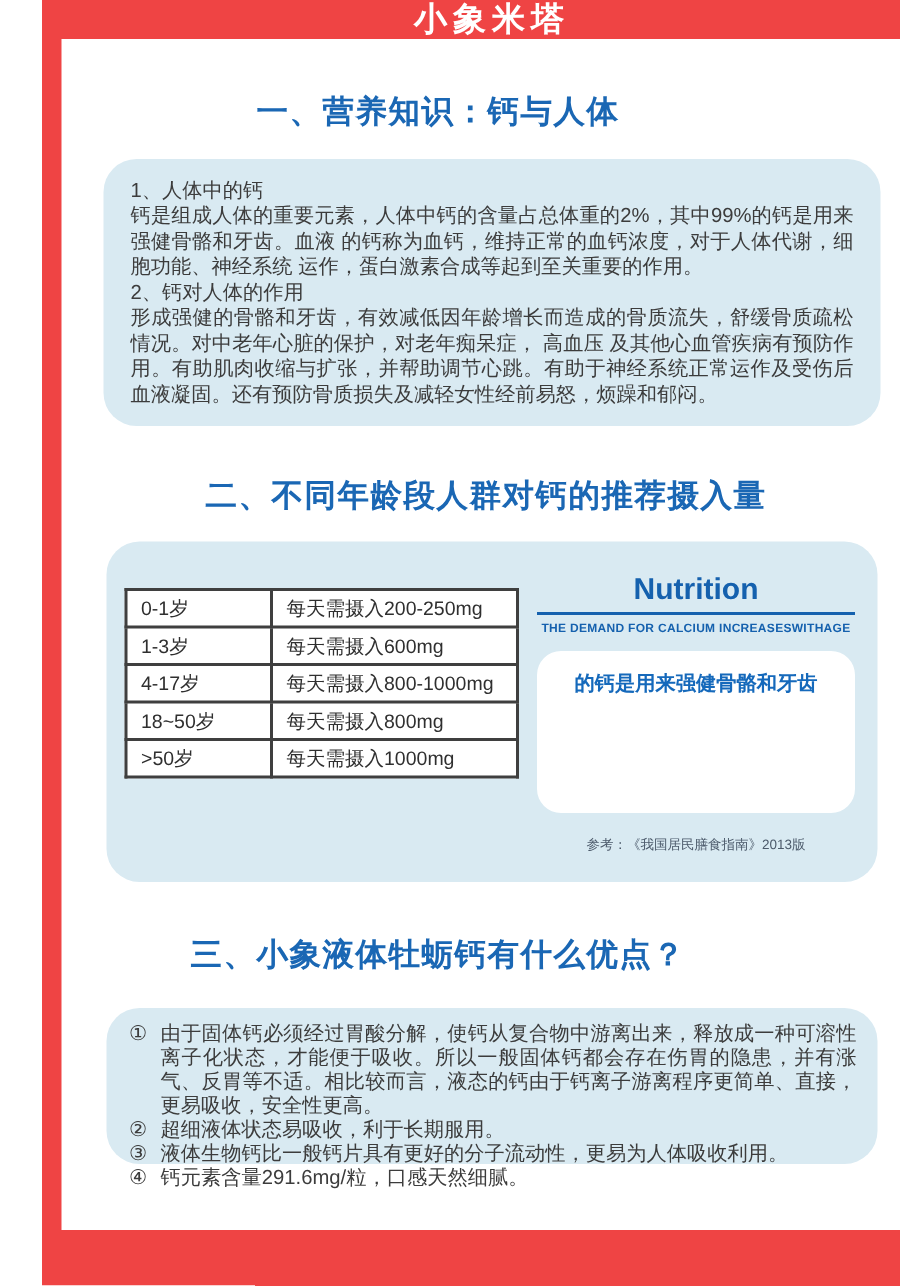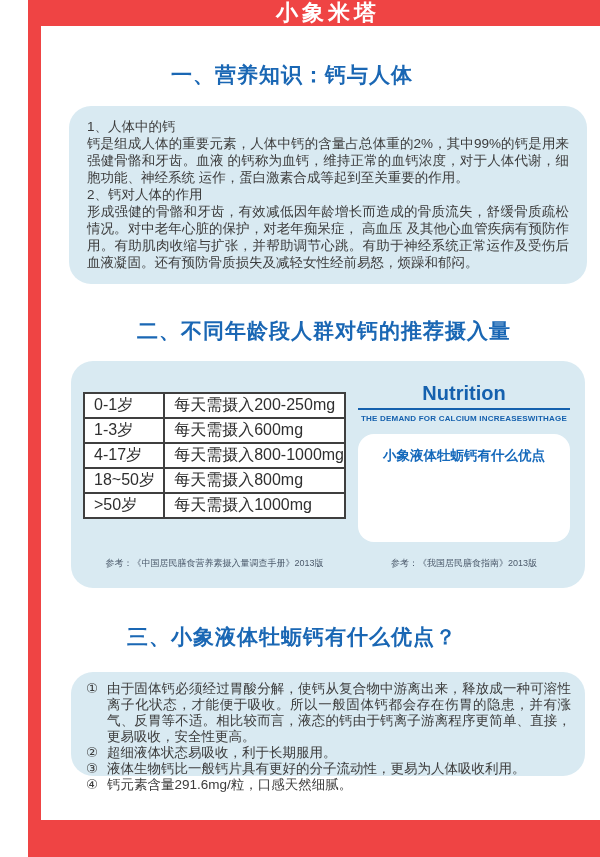--- a/index.html
+++ b/index.html
@@ -40,21 +40,21 @@
     color:#3c3c3c;font-size:13.5px;line-height:17px;margin:0;
     text-align:justify;
   }
   .box2{left:30px;top:335px;width:514px;height:227px;}
   .intake-table{
     position:absolute;left:12px;top:31px;width:263px;
     border-collapse:collapse;background:#ffffff;
   }
   .intake-table td{
     border:2px solid #3f3f3f;height:21px;padding:1px 0 1px 9px;
-    font-size:16px;color:#2f2f2f;white-space:nowrap;
+    font-size:13px;color:#2f2f2f;white-space:nowrap;
   }
   .intake-table td.age{width:86px;}
   .ref{
     position:absolute;font-size:9px;color:#4c5a6b;text-align:center;white-space:nowrap;
   }
   .ref-left{left:12px;top:196px;width:263px;}
   .nutri{
     position:absolute;left:287px;top:20px;width:212px;
   }
   .nutri-head{
@@ -125,28 +125,27 @@
             <td class="age">18~50岁</td>
             <td>每天需摄入800mg</td>
           </tr>
           <tr>
             <td class="age">&gt;50岁</td>
             <td>每天需摄入1000mg</td>
           </tr>
         </tbody>
       </table>
 
-      <div class="ref ref-left">参考：《中国居民膳食营养素摄入量调查手册》2013版</div>
 
       <div class="nutri">
         <div class="nutri-head">Nutrition</div>
         <div class="nutri-rule"></div>
         <div class="nutri-sub">THE DEMAND FOR CALCIUM INCREASESWITHAGE</div>
         <div class="nutri-card">
-          <div class="card-title">小象液体牡蛎钙有什么优点</div>
+          <div class="card-title">的钙是用来强健骨骼和牙齿</div>
         </div>
       </div>
 
       <div class="ref ref-right">参考：《我国居民膳食指南》2013版</div>
 
     </div>
 
     <h2 class="sec-title t3">三、小象液体牡蛎钙有什么优点？</h2>
 
     <div class="bluebox box3">

